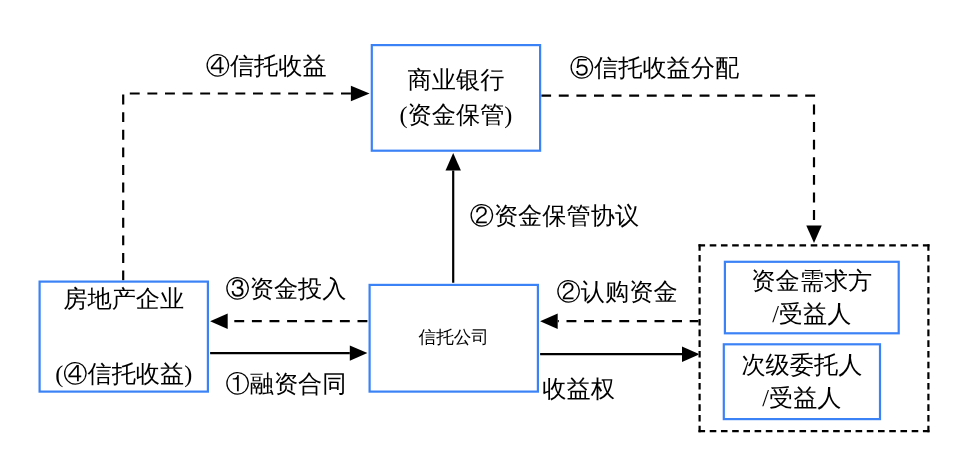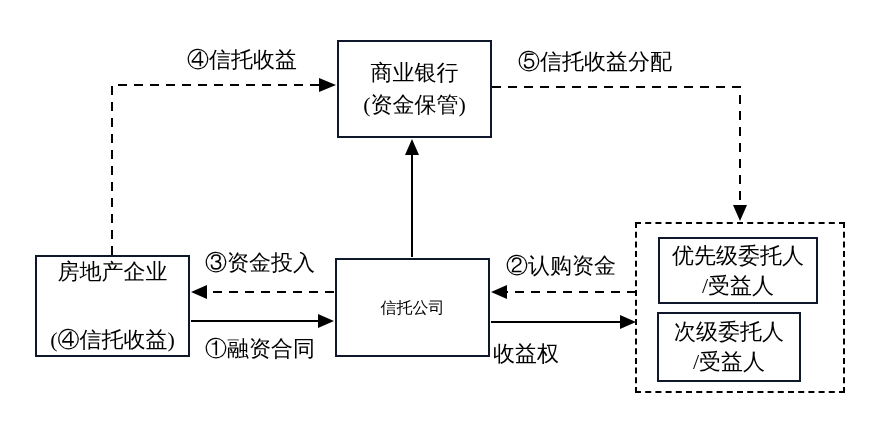--- a/index.html
+++ b/index.html
@@ -23,21 +23,21 @@
   .edges-svg path {
     fill: none;
     stroke: #000000;
     stroke-width: 2;
   }
   .edges-svg path.dashed { stroke-dasharray: 9 7; }
   .edges-svg polygon { fill: #000000; stroke: none; }
 
   .node {
     position: absolute;
-    border: 2px solid #0f172a;
+    border: 2px solid #3b82f6;
     background: #ffffff;
     display: flex;
     flex-direction: column;
     align-items: center;
     justify-content: center;
     text-align: center;
     font-size: 22px;
     line-height: 1.45;
     white-space: nowrap;
   }
@@ -108,33 +108,34 @@
   <div class="node node-developer">
     <div>房地产企业</div>
     <div>(④信托收益)</div>
   </div>
 
   <div class="node node-trust">
     <div>信托公司</div>
   </div>
 
   <div class="node node-senior">
-    <div>优先级委托人</div>
+    <div>资金需求方</div>
     <div>/受益人</div>
   </div>
 
   <div class="node node-junior">
     <div>次级委托人</div>
     <div>/受益人</div>
   </div>
 
   <div class="edge-label lbl-trust-income">④信托收益</div>
 
   <div class="edge-label lbl-income-distribution">⑤信托收益分配</div>
 
+  <div class="edge-label lbl-custody-agreement">②资金保管协议</div>
 
   <div class="edge-label lbl-capital-injection">③资金投入</div>
 
   <div class="edge-label lbl-financing-contract">①融资合同</div>
 
   <div class="edge-label lbl-subscription-funds">②认购资金</div>
 
   <div class="edge-label lbl-trust-contract">
     <div>收益权</div>
   </div>

